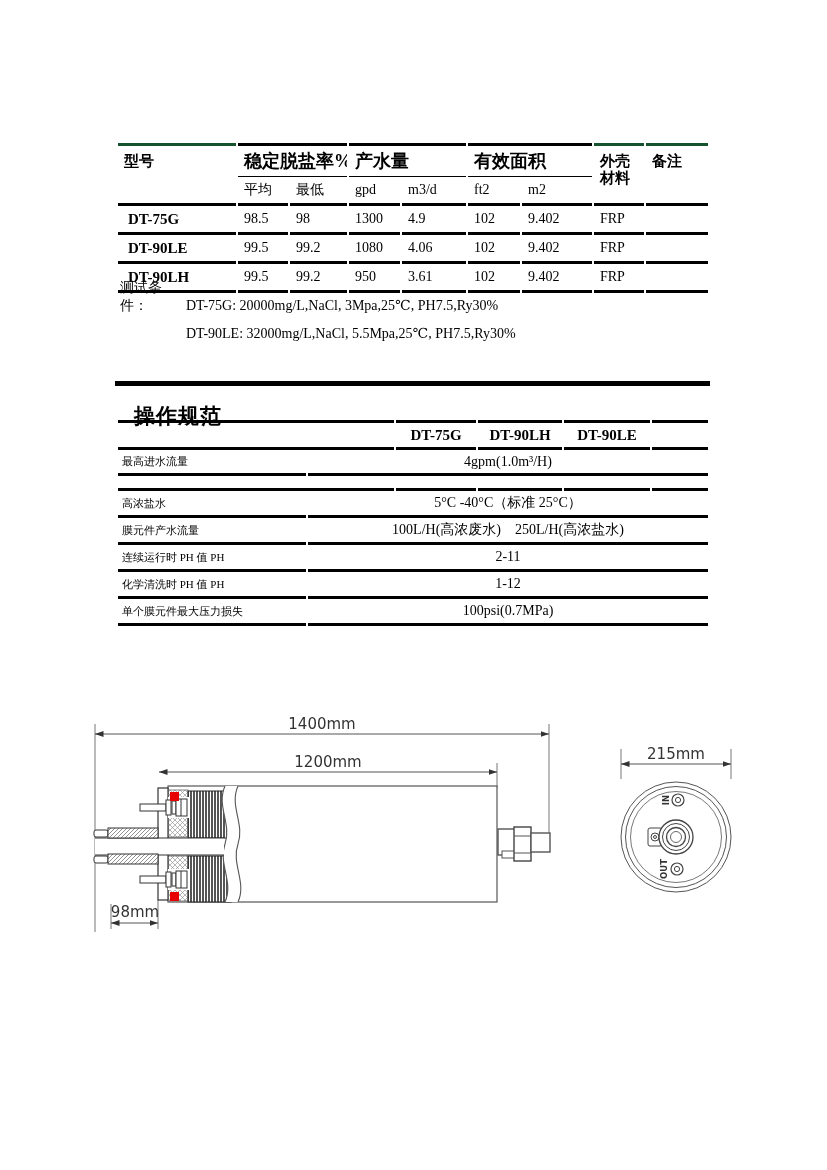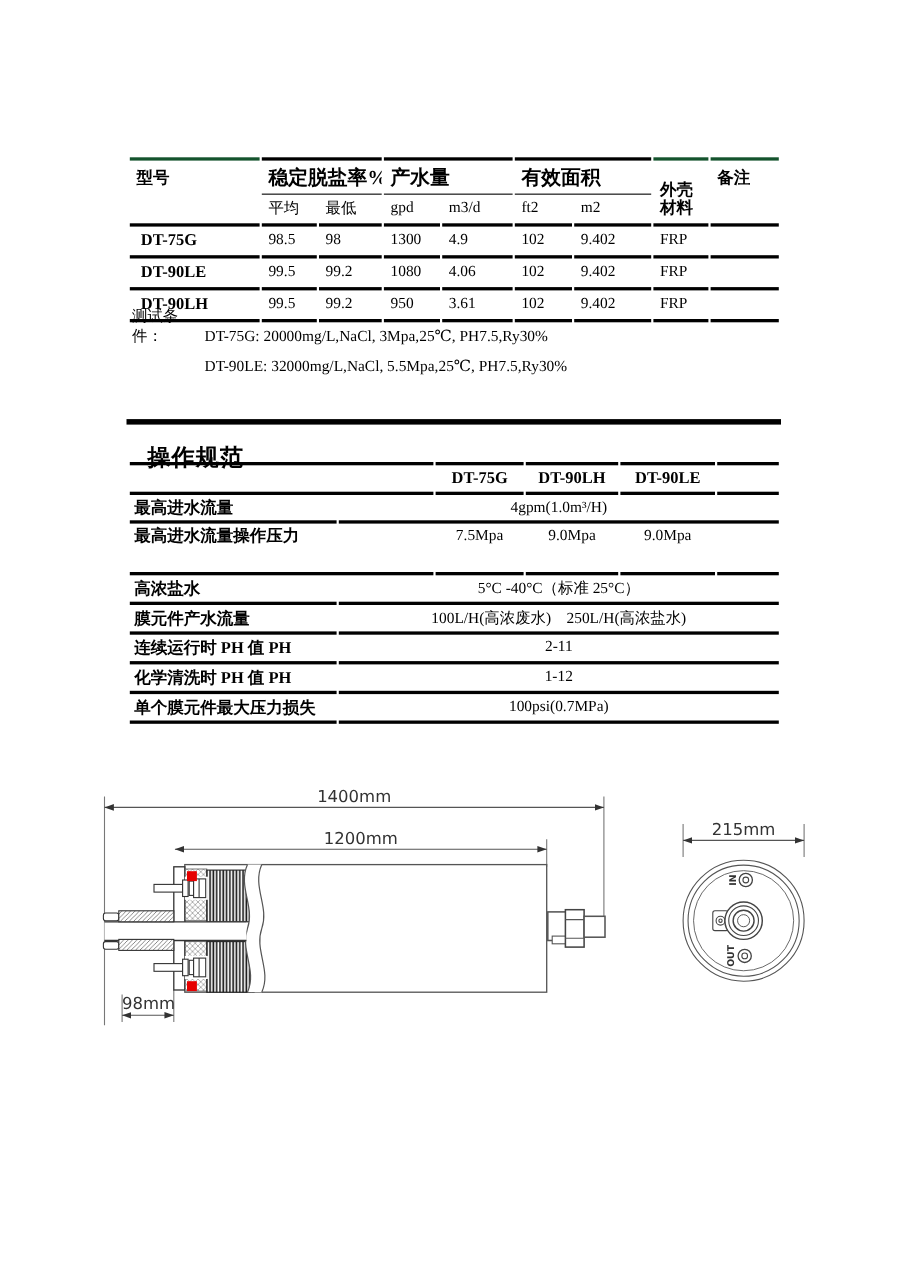--- a/index.html
+++ b/index.html
@@ -21,21 +21,21 @@
   #spec-table .sub{border-bottom:3px solid #000;height:22px;}
   #spec-table .data{border-bottom:3px solid #000;height:22px;}
   #spec-table .model{font-weight:bold;font-size:15px;padding-left:10px;}
   #spec-table .shell-line{line-height:17px;}
 
   #op-table{position:absolute;left:116px;top:420px;width:594px;}
   #op-table td,#op-table th{font-size:14px;padding:1px 0;}
   #op-table .bt{border-top:3px solid #000;}
   #op-table .bb{border-bottom:3px solid #000;}
   #op-table .mh{font-weight:bold;font-size:15px;text-align:center;height:22px;}
-  #op-table .lbl{font-weight:bold;font-size:15px;padding-left:4px;height:21px;}
+  #op-table .lbl{font-weight:normal;font-size:11px;padding-left:4px;height:21px;}
   #op-table .val{text-align:center;height:21px;}
   #op-table .pbot{padding-bottom:10px;}
   #op-table .spacer td{height:10px;}
   #op-table .r2 td{height:22px;}
 
   
   .notes{position:absolute;left:120px;top:279px;font-size:14px;}
   .note-line{height:46px;}
   .note-label{display:inline-block;width:66px;}
   .indent{padding-left:66px;}
@@ -68,21 +68,21 @@
       <col style="width:70px">
         <col style="width:50px">
         <col style="width:62px">
     </colgroup>
     <tbody>
         <tr>
       <th rowspan="2" class="rs" style="vertical-align:top;padding-top:6px;">型号</th>
       <th colspan="2" class="grp">稳定脱盐率%</th>
       <th colspan="2" class="grp">产水量</th>
       <th colspan="2" class="grp">有效面积</th>
-      <th rowspan="2" class="rs" style="vertical-align:top;padding-top:19px;">
+      <th rowspan="2" class="rs" style="vertical-align:top;padding-top:7px;">
         <div class="shell-line">外壳</div>
         <div class="shell-line">材料</div>
       </th>
       <th rowspan="2" class="rs" style="vertical-align:top;padding-top:6px;">备注</th>
     </tr>
     <tr>
       <th class="sub">平均</th>
       <th class="sub">最低</th>
       <th class="sub">gpd</th>
       <th class="sub">m3/d</th>
@@ -150,27 +150,20 @@
         <tr>
       <td colspan="2" class="bt bb"></td>
       <th class="bt bb mh">DT-75G</th>
       <th class="bt bb mh">DT-90LH</th>
       <th class="bt bb mh">DT-90LE</th>
       <td class="bt bb"></td>
     </tr>
     <tr>
       <td class="lbl bb">最高进水流量</td>
       <td colspan="5" class="val bb">4gpm(1.0m³/H)</td>
-    </tr>
-    <tr>
-      <td colspan="2" class="lbl pbot">最高进水流量操作压力</td>
-      <td class="val pbot">7.5Mpa</td>
-      <td class="val pbot">9.0Mpa</td>
-      <td class="val pbot">9.0Mpa</td>
-      <td class="pbot"></td>
     </tr>
     <tr class="spacer">
       <td colspan="2" class="bb"></td>
       <td class="bb"></td>
       <td class="bb"></td>
       <td class="bb"></td>
       <td class="bb"></td>
     </tr>
     <tr class="r2">
       <td class="lbl bb">高浓盐水</td>

